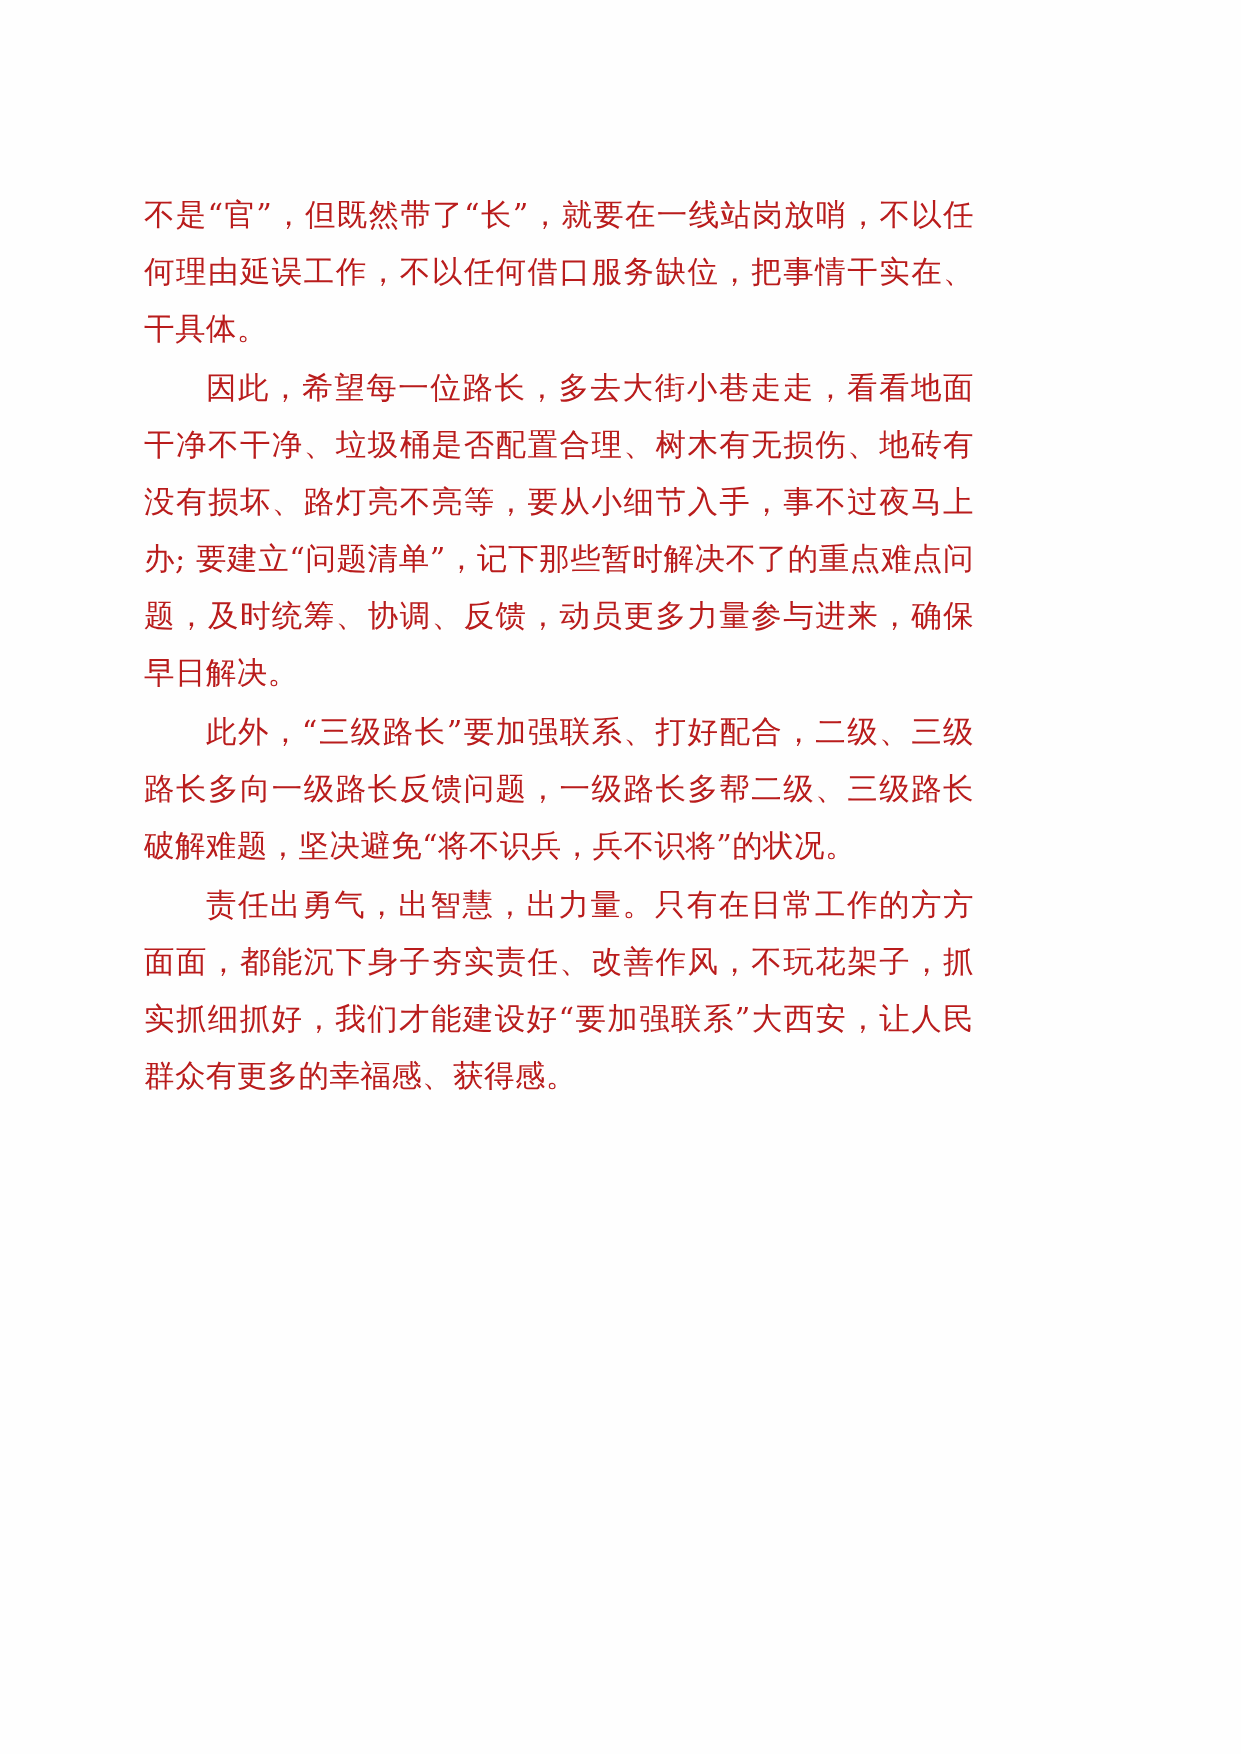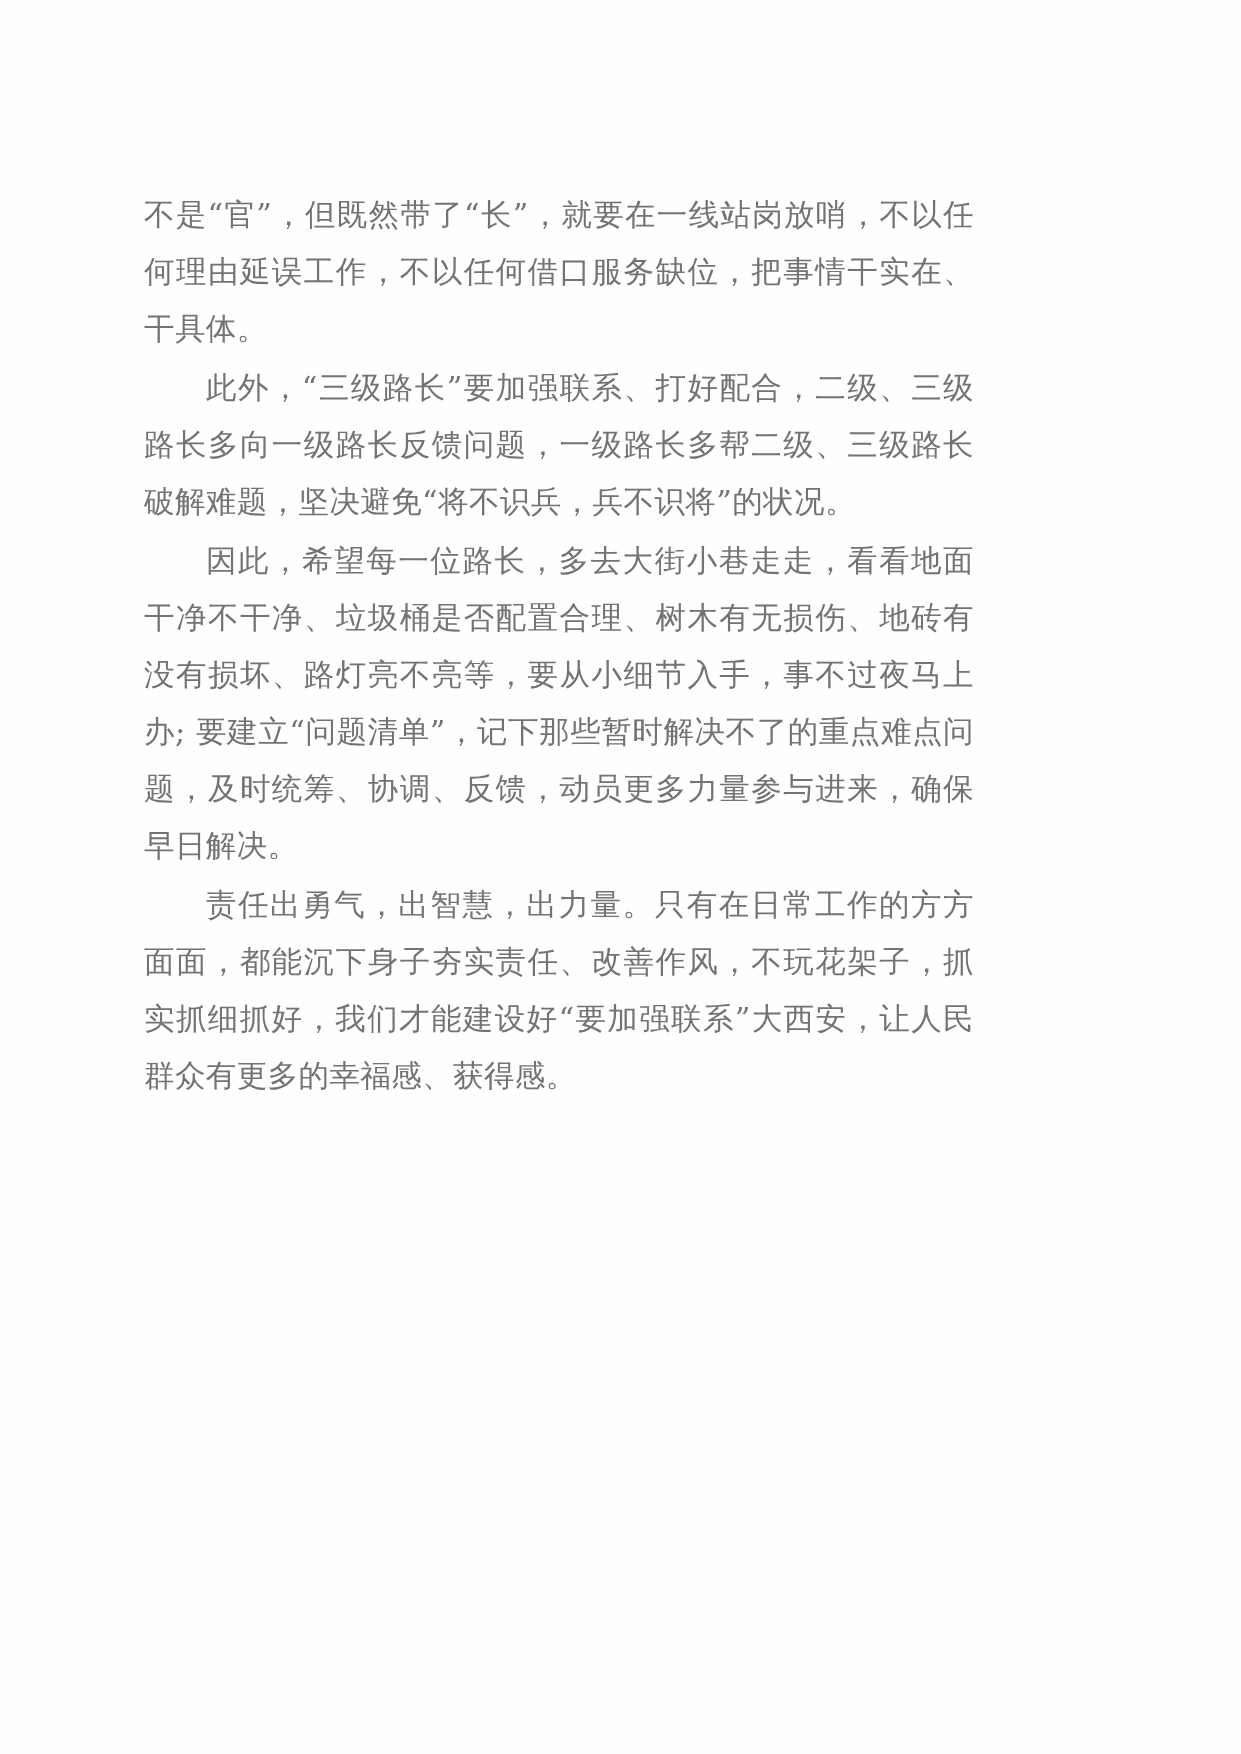--- a/index.html
+++ b/index.html
@@ -29,33 +29,33 @@
     top: 186px;
     width: 830px;
   }
   .para {
     margin: 0 0 2px 0;
     font-size: 30.5px;
     line-height: 57px;
     text-align: justify;
     text-justify: inter-ideograph;
     letter-spacing: 0.4px;
-    color: #737373;
+    color: #b91c1c;
     font-family: "DejaVu Serif", "Liberation Serif", serif;
   }
   .para.indent {
     text-indent: 62px;
   }
   .para:last-child {
     margin-bottom: 0;
   }
 </style>
 </head>
 <body>
 
 <div class="page">
   <div class="content">
     <p class="para">不是“官”，但既然带了“长”，就要在一线站岗放哨，不以任何理由延误工作，不以任何借口服务缺位，把事情干实在、干具体。</p>
+    <p class="para indent">因此，希望每一位路长，多去大街小巷走走，看看地面干净不干净、垃圾桶是否配置合理、树木有无损伤、地砖有没有损坏、路灯亮不亮等，要从小细节入手，事不过夜马上办; 要建立“问题清单”，记下那些暂时解决不了的重点难点问题，及时统筹、协调、反馈，动员更多力量参与进来，确保早日解决。</p>
     <p class="para indent">此外，“三级路长”要加强联系、打好配合，二级、三级路长多向一级路长反馈问题，一级路长多帮二级、三级路长破解难题，坚决避免“将不识兵，兵不识将”的状况。</p>
-    <p class="para indent">因此，希望每一位路长，多去大街小巷走走，看看地面干净不干净、垃圾桶是否配置合理、树木有无损伤、地砖有没有损坏、路灯亮不亮等，要从小细节入手，事不过夜马上办; 要建立“问题清单”，记下那些暂时解决不了的重点难点问题，及时统筹、协调、反馈，动员更多力量参与进来，确保早日解决。</p>
     <p class="para indent">责任出勇气，出智慧，出力量。只有在日常工作的方方面面，都能沉下身子夯实责任、改善作风，不玩花架子，抓实抓细抓好，我们才能建设好“要加强联系”大西安，让人民群众有更多的幸福感、获得感。</p>
   </div>
 </div>
 
 </body></html>

